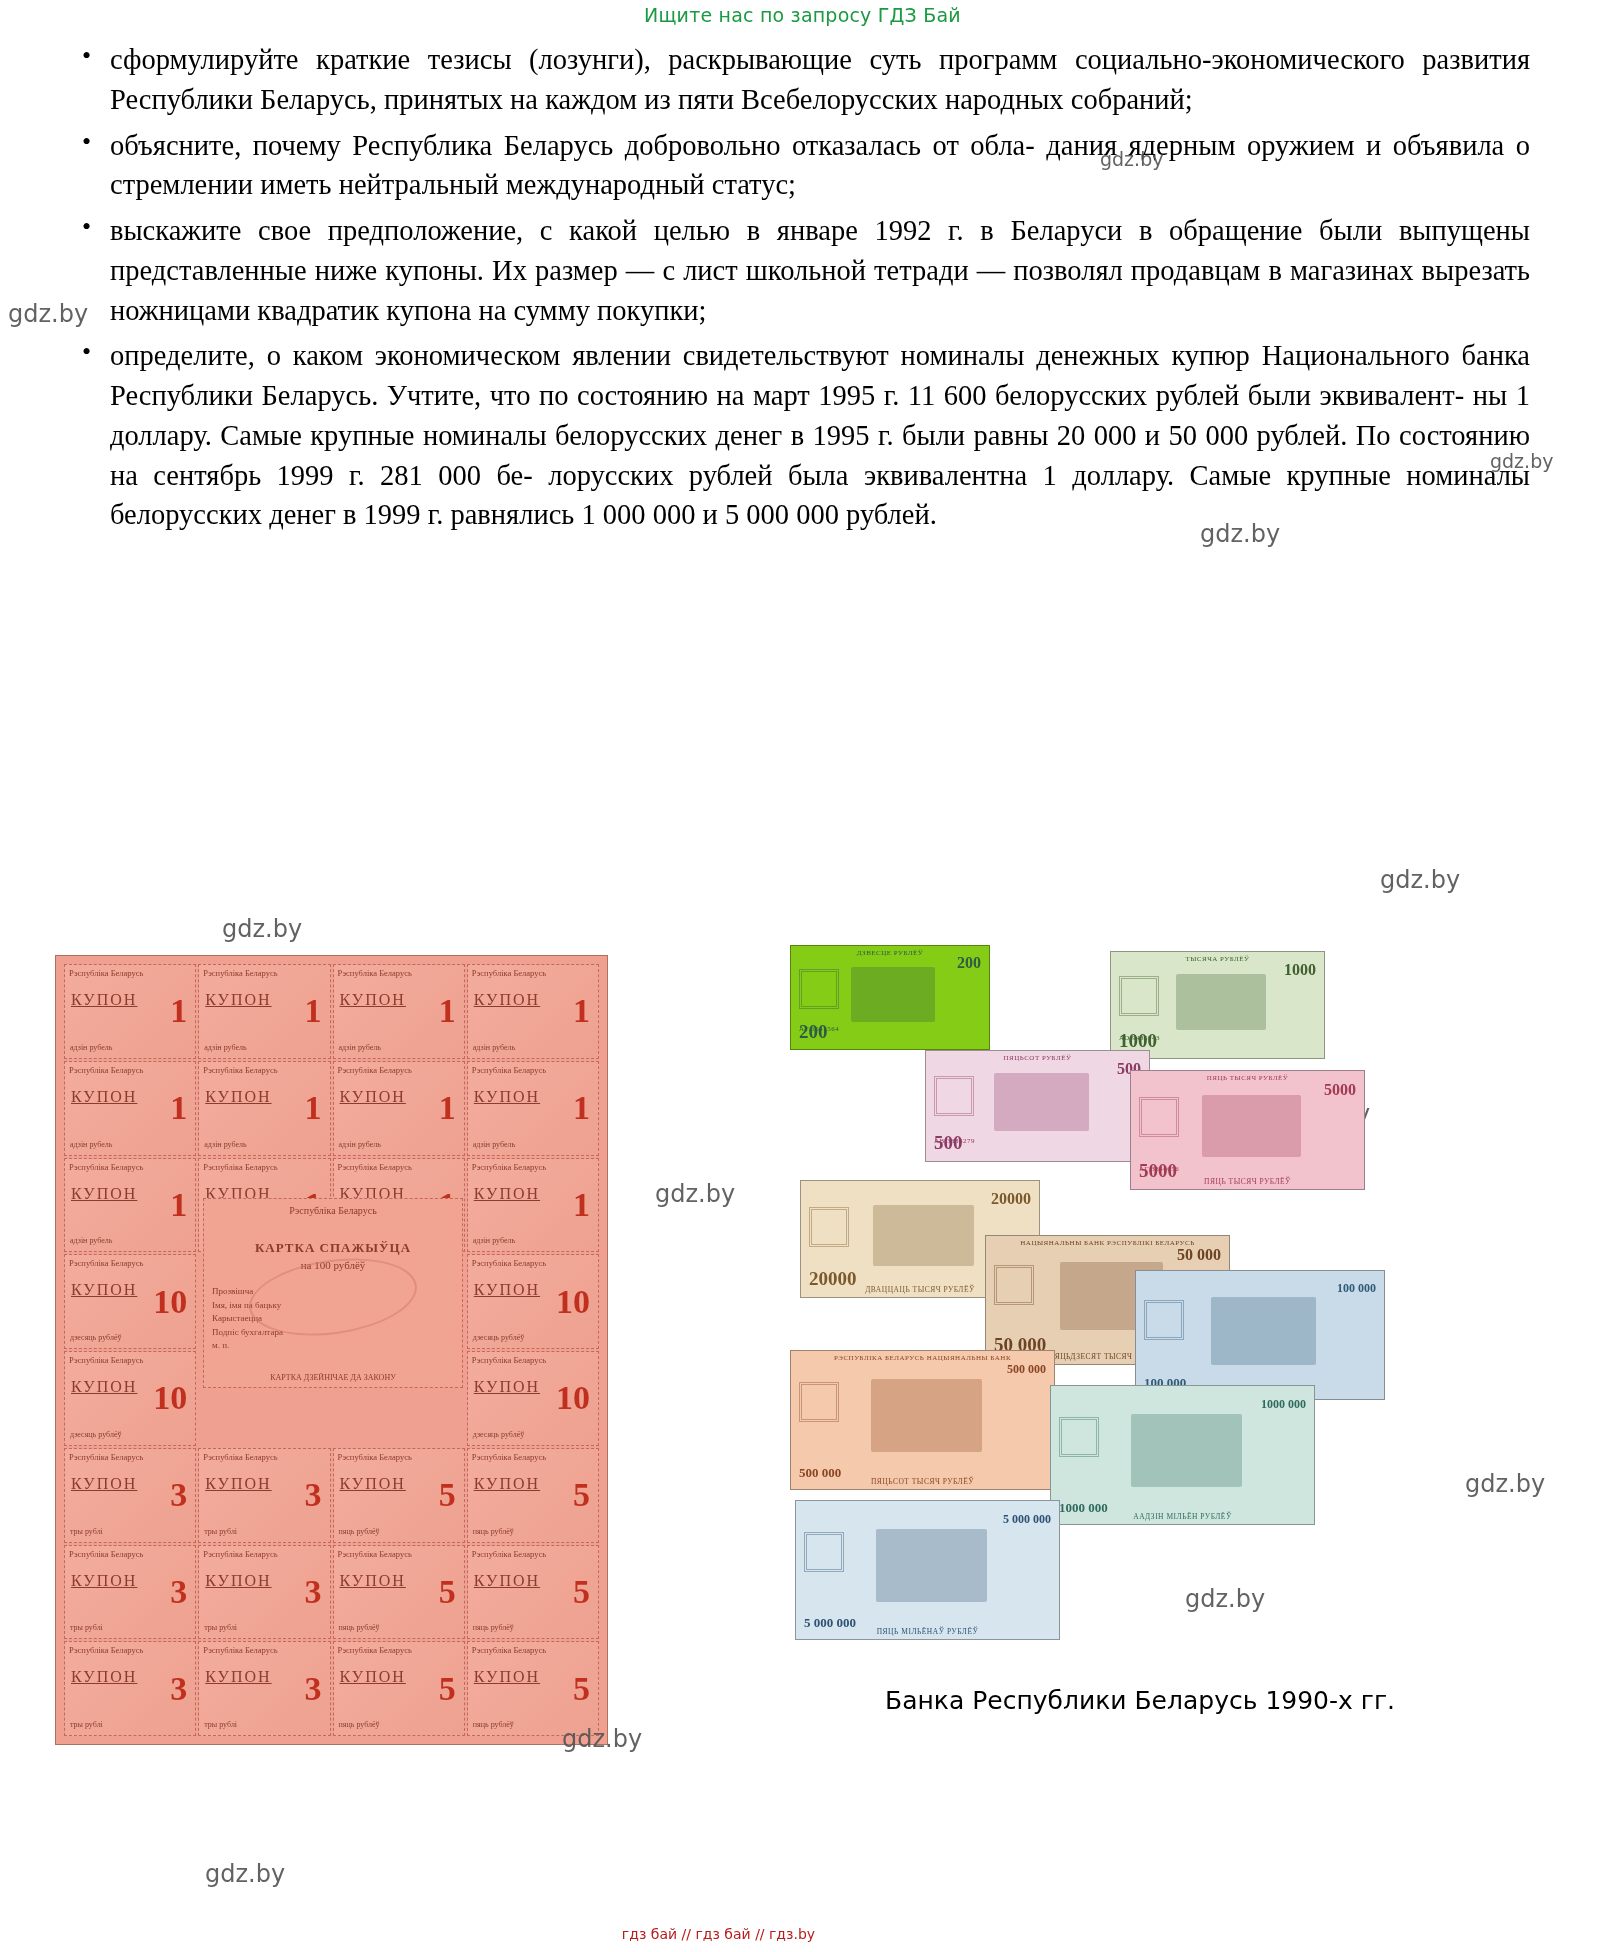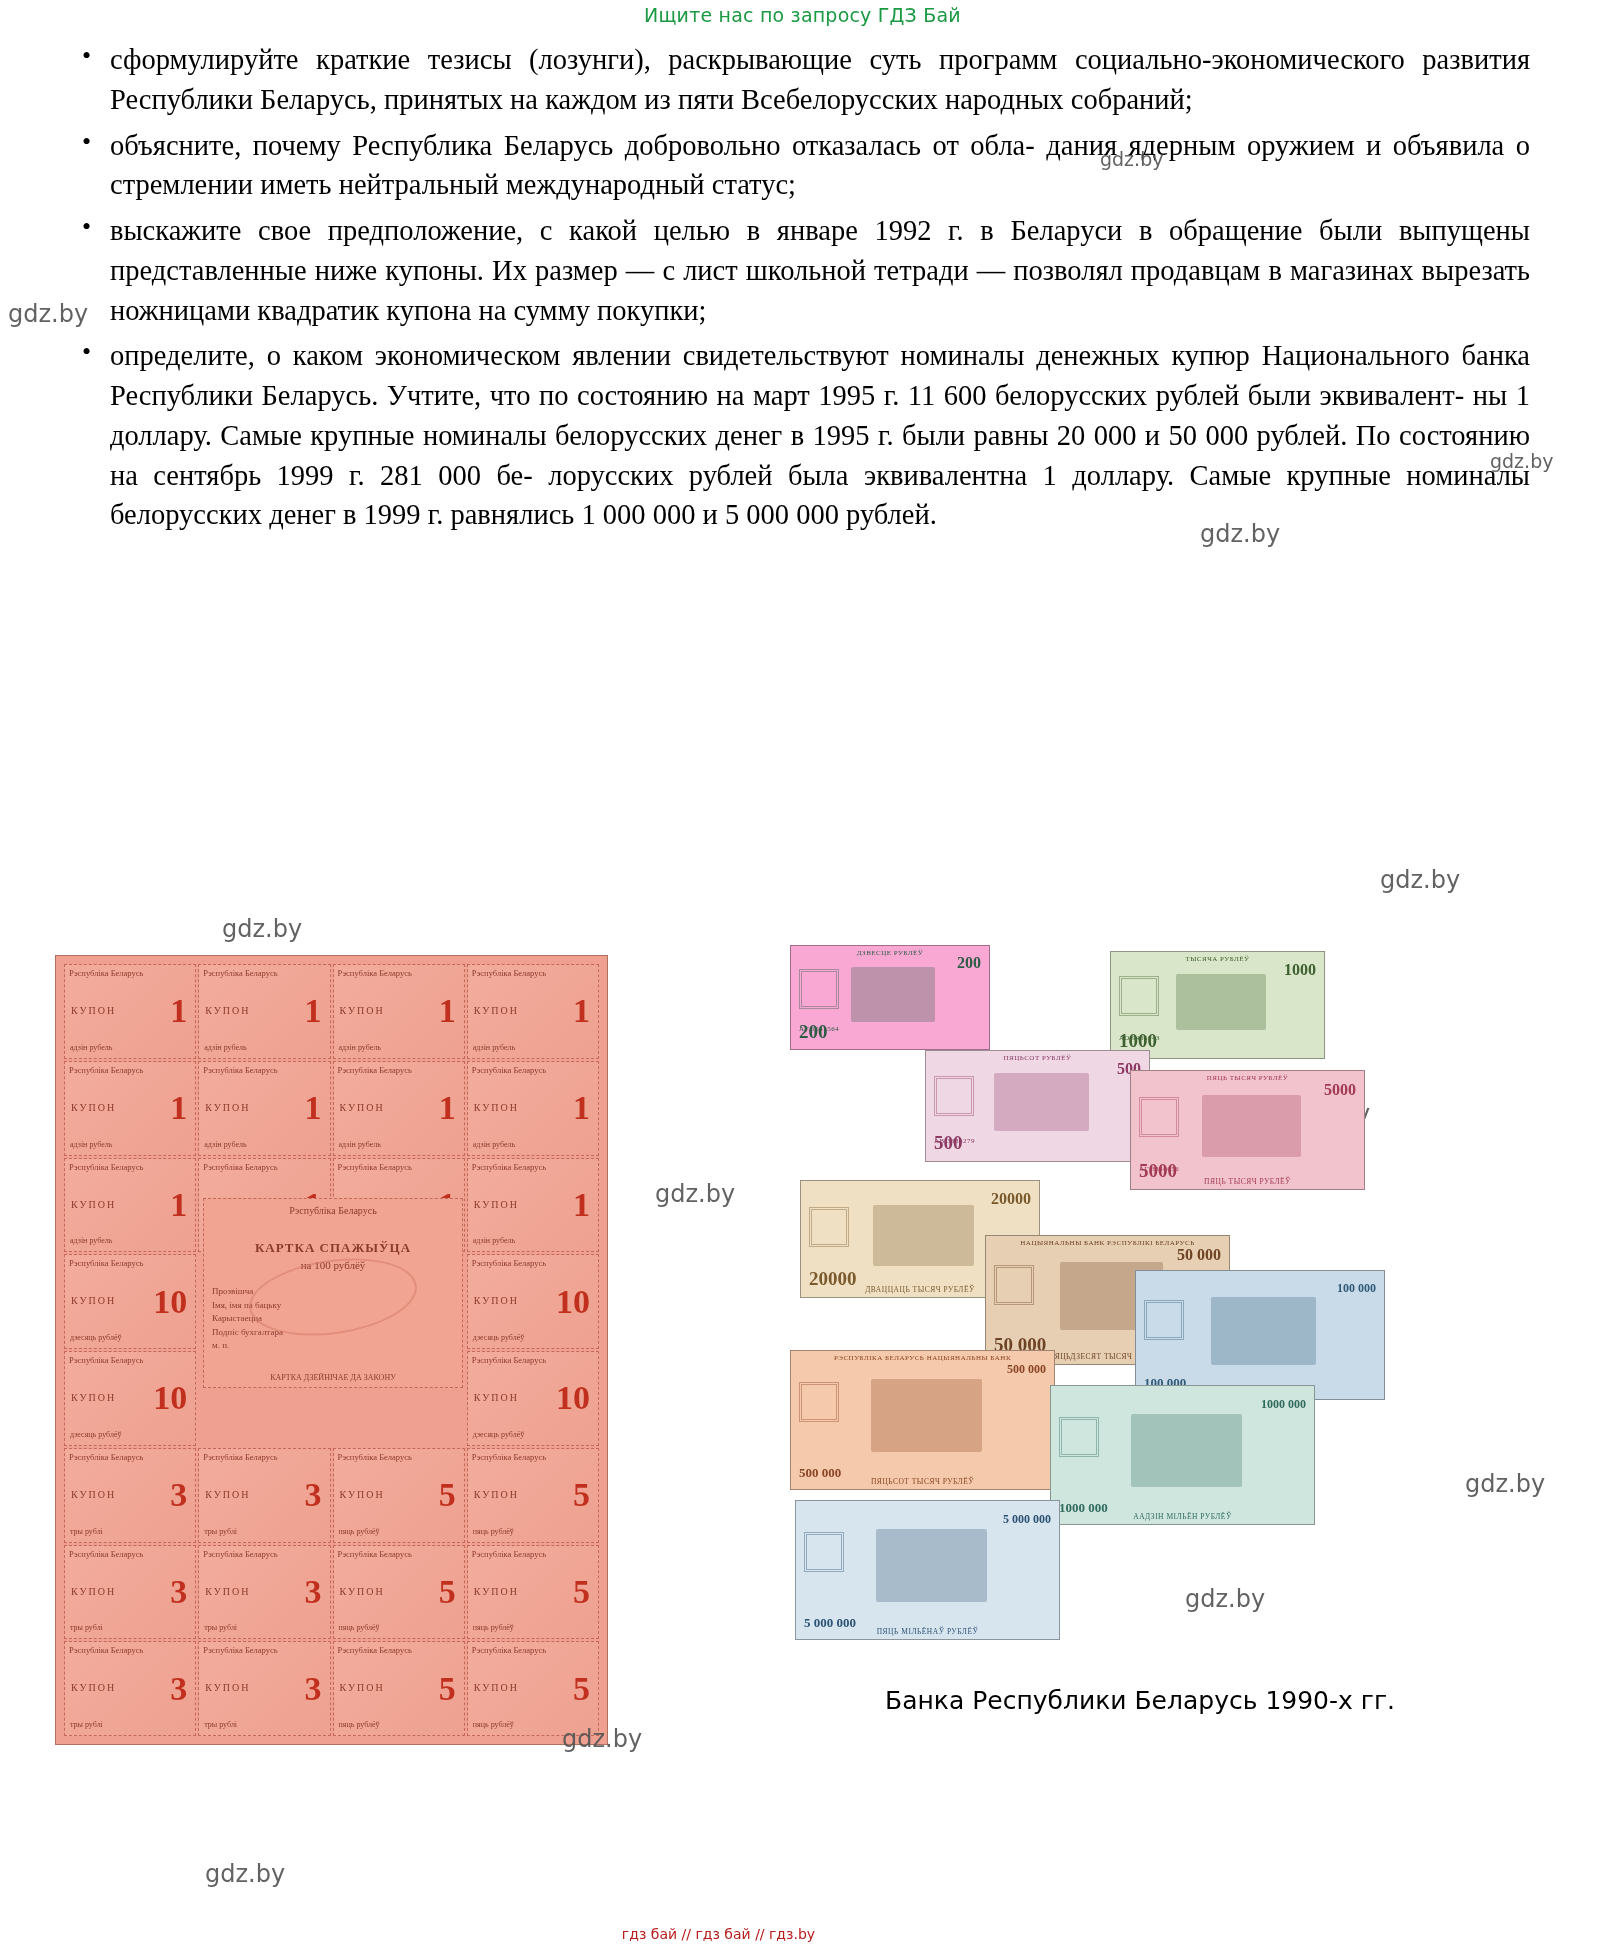--- a/index.html
+++ b/index.html
@@ -127,25 +127,26 @@
   .coupon-cell .ct {
     position: absolute;
     top: 3px;
     left: 4px;
     font-size: 8.5px;
     color: #8c3b2c;
     font-family: "Liberation Serif", serif;
   }
   .coupon-cell .cm {
     position: absolute;
-    top: 40px;
+    top: 26px;
     left: 6px;
-    font-size: 10px;
+    font-size: 16px;
     letter-spacing: 2px;
     color: #8c3b2c;
+    text-decoration: underline;
   }
   .coupon-cell .cb {
     position: absolute;
     bottom: 6px;
     left: 5px;
     font-size: 8px;
     color: #8c3b2c;
   }
   .coupon-cell .cnum {
     position: absolute;
@@ -491,21 +492,21 @@
         <div>Подпіс бухгалтара</div>
         <div>м. п.</div>
       </div>
       <div class="cc-foot">КАРТКА ДЗЕЙНІЧАЕ ДА ЗАКОНУ</div>
     </div>
   </div>
 </div>
 
 <div class="figure-right">
   <div class="notes" id="notes-layer">
-      <div class="note" style="left: 0px; top: 0px; width: 200px; height: 105px; background: #f9a8d4; color: rgb(45, 92, 70); z-index: 10;">
+      <div class="note" style="left: 0px; top: 0px; width: 200px; height: 105px; background: #84cc16; color: rgb(45, 92, 70); z-index: 10;">
         <div class="orn" style="left:8px; top:23px; border-color:#2d5c4666;"></div>
         <div class="vign" style="left:60px; top:21px; width:84px; height:55px; background:#2d5c4655;"></div>
         <div class="nm-top">ДЗВЕСЦЕ РУБЛЁЎ</div>
         <div class="serial" style="left:8px; bottom:16px;">АГ 1541564</div>
         <div class="nm-val" style="left:8px; bottom:6px; font-size:19px;">200</div>
         <div class="nm-val" style="right:8px; top:8px; font-size:16px;">200</div>
       </div>
       <div class="note" style="left: 320px; top: 6px; width: 215px; height: 108px; background: rgb(217, 230, 201); color: rgb(63, 96, 48); z-index: 11;">
         <div class="orn" style="left:8px; top:24px; border-color:#3f603066;"></div>
         <div class="vign" style="left:65px; top:22px; width:90px; height:56px; background:#3f603055;"></div>

